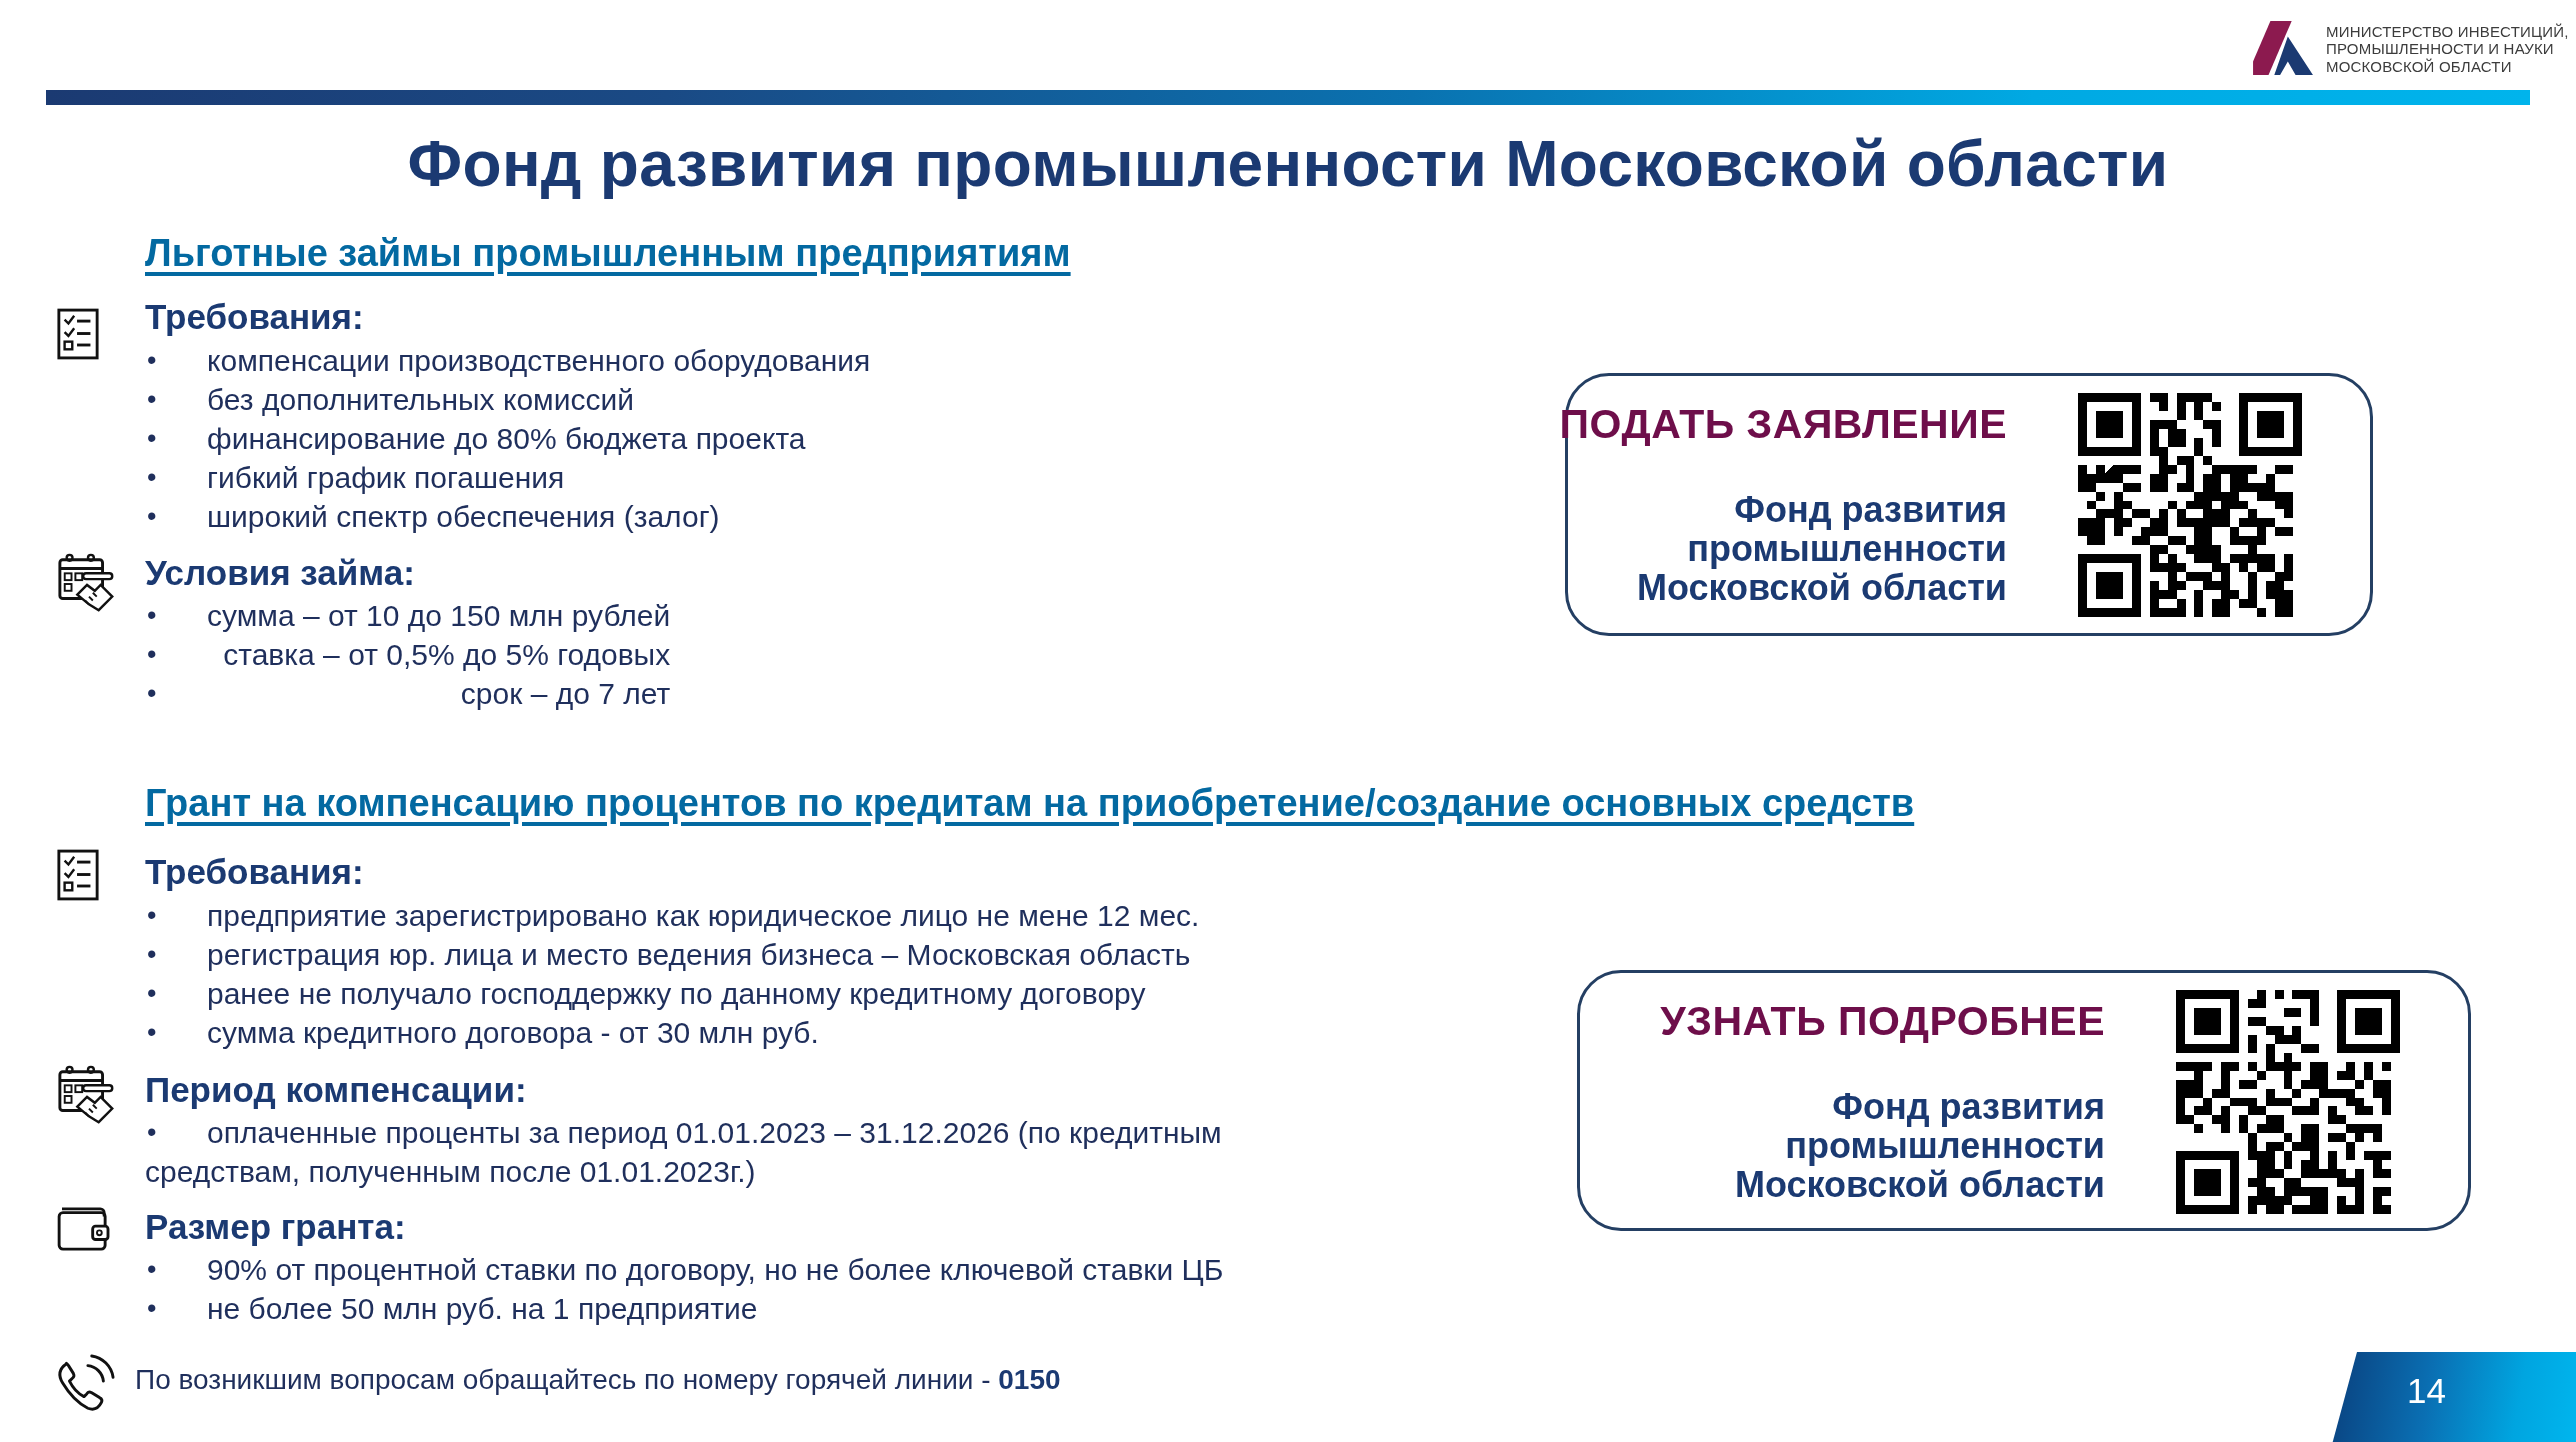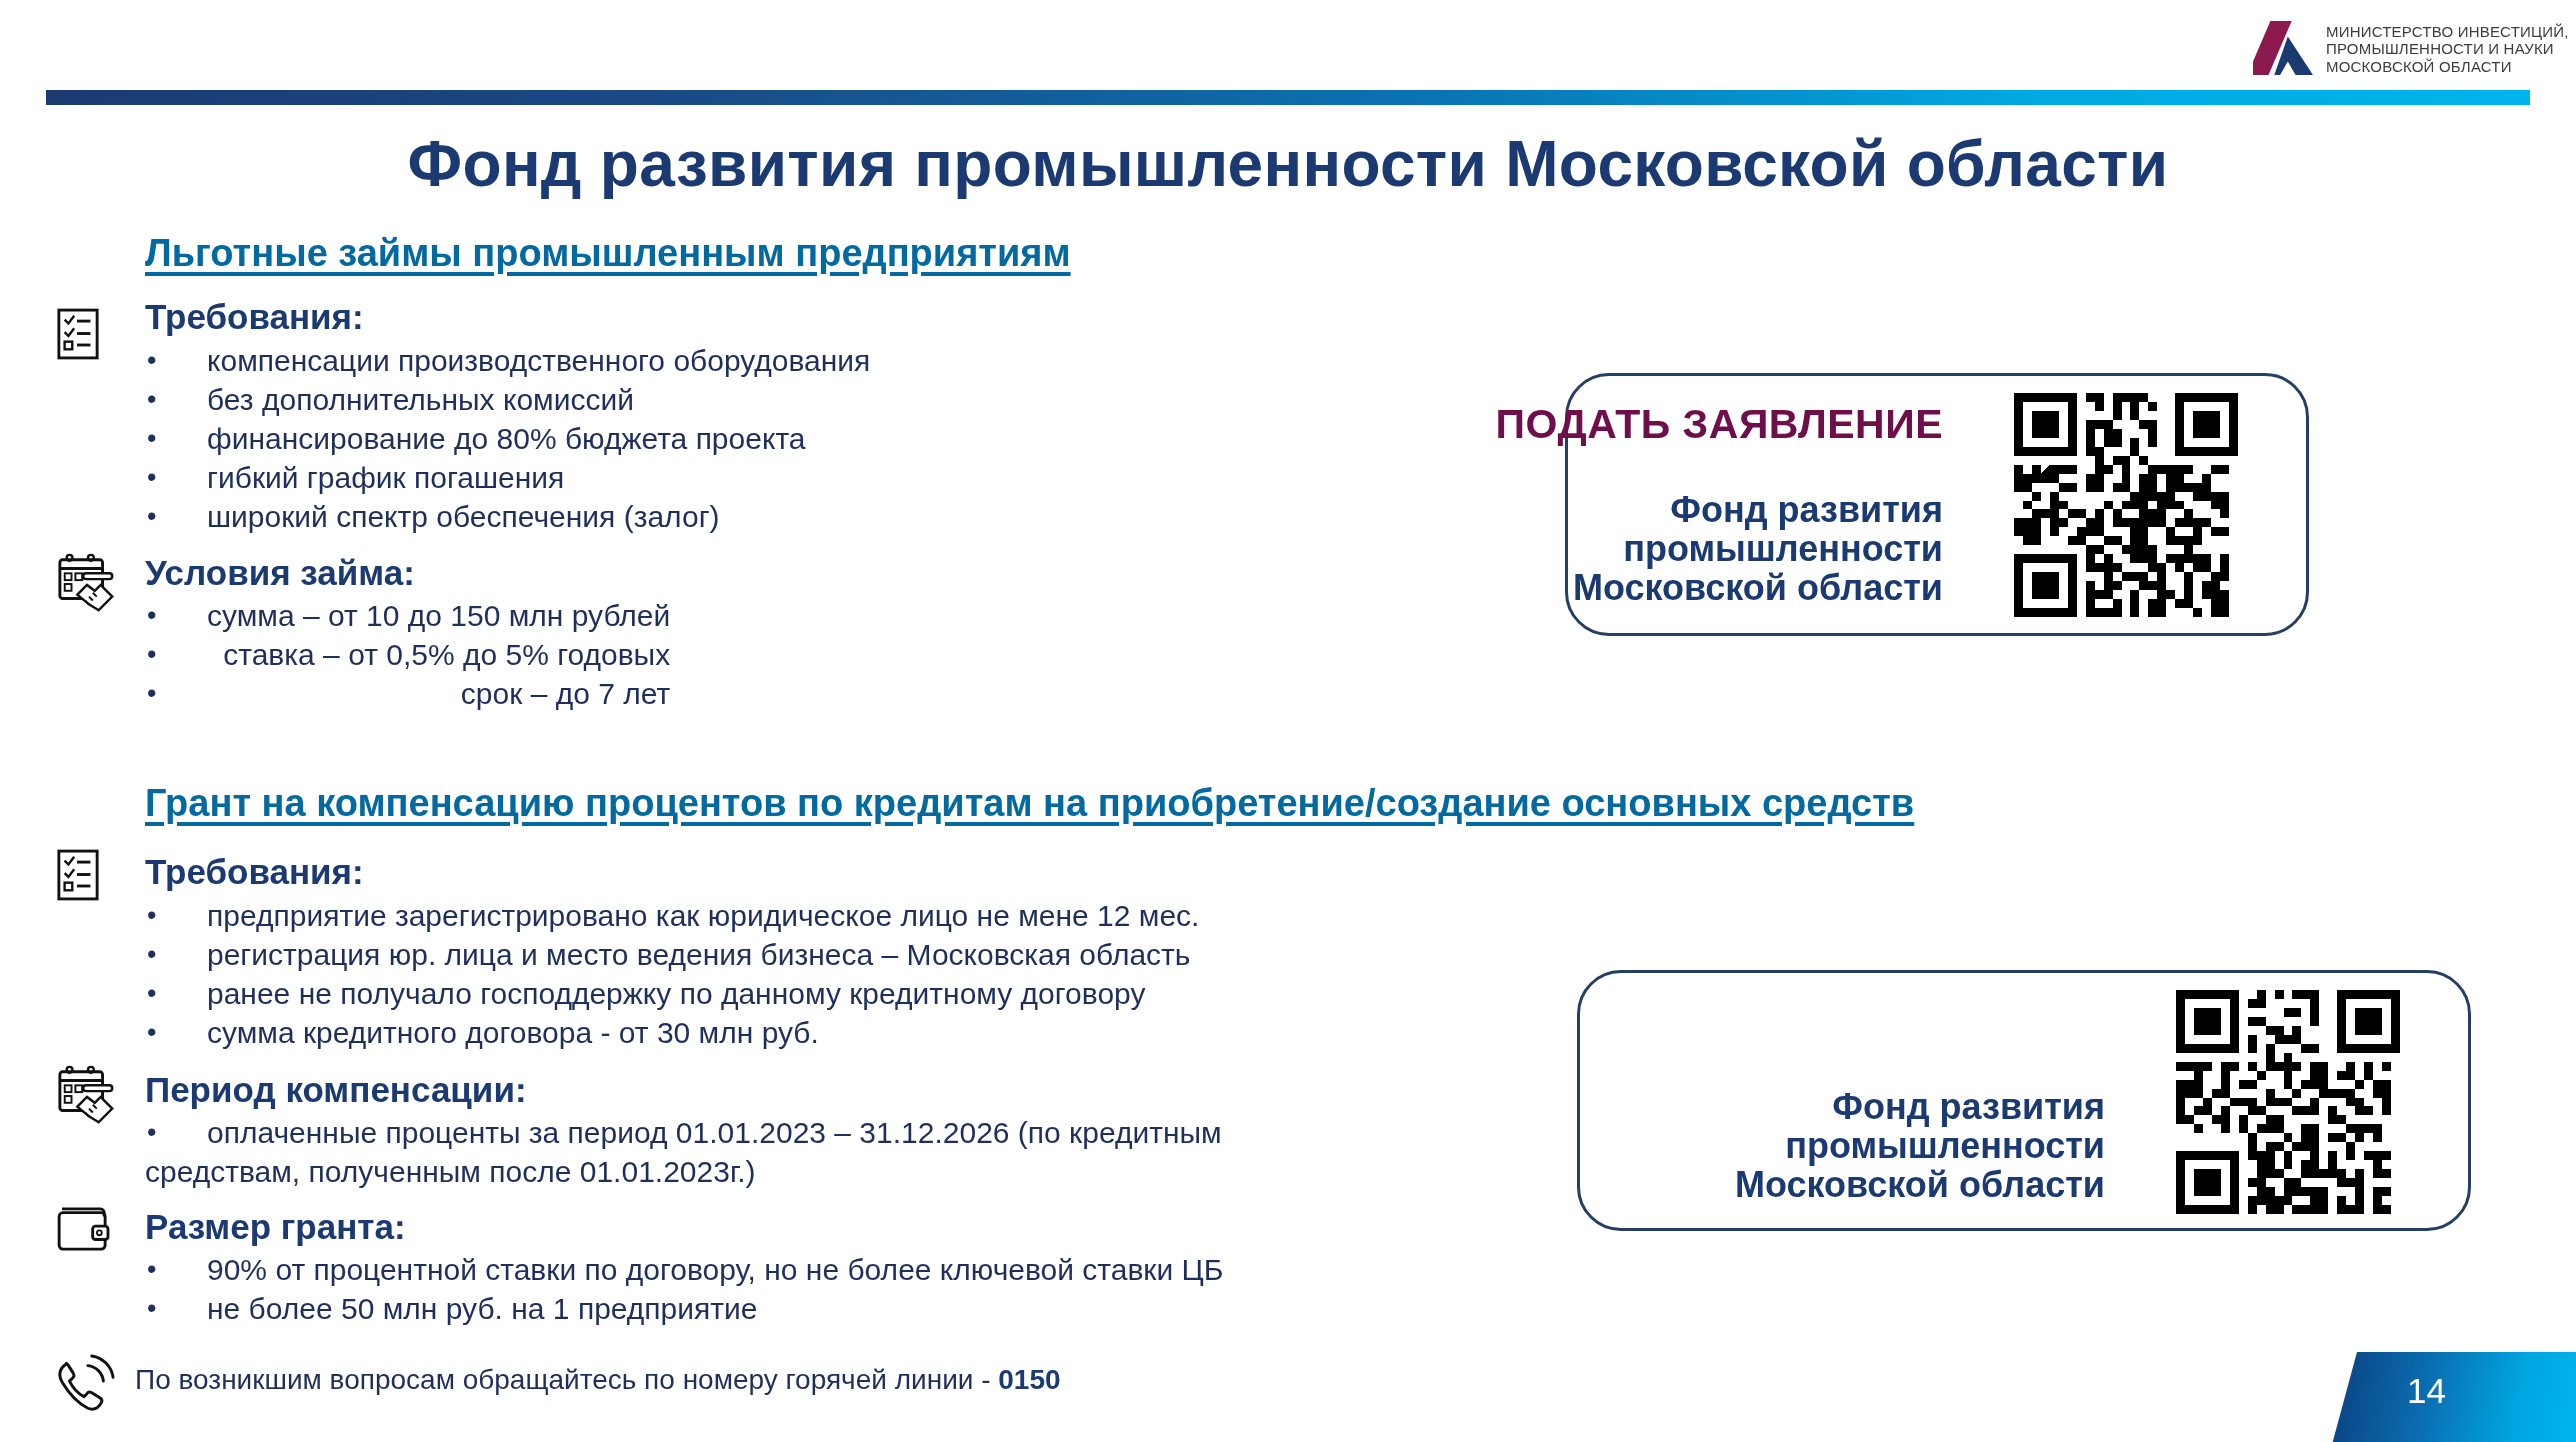--- a/index.html
+++ b/index.html
@@ -128,21 +128,21 @@
     <path d="M30 50 l4 4 M34 46 l4 4 M38 42 l4 4" stroke="#111" stroke-width="2"></path>
   </svg>
 </div>
 <div class="abs sub-heading" style="top:553px;">Условия займа:</div>
 <ul class="abs bullet-list" style="top:596px;text-align:right;">
   <li>сумма – от 10 до 150 млн рублей</li>
   <li>ставка – от 0,5% до 5% годовых</li>
   <li>срок – до 7 лет</li>
 </ul>
 
-<div class="abs card" style="left:1565px; top:373px; width:744px; height:263px;">
+<div class="abs card" style="left:1565px; top:373px; width:808px; height:263px;">
   <div class="card-cta">ПОДАТЬ ЗАЯВЛЕНИЕ</div>
   <div class="card-org">
     <div>Фонд развития</div>
     <div>промышленности</div>
     <div>Московской области</div>
   </div>
   <div class="card-qr">
     <svg width="224" height="224" viewBox="0 0 25 25" shape-rendering="crispEdges">
       <rect width="25" height="25" fill="#fff"></rect>
       <g fill="#000">
@@ -231,20 +231,21 @@
     <circle cx="45" cy="29" r="2.5" fill="none" stroke="#111" stroke-width="2"></circle>
   </svg>
 </div>
 <div class="abs sub-heading" style="top:1207px;">Размер гранта:</div>
 <ul class="abs bullet-list" style="top:1250px;">
   <li>90% от процентной ставки по договору, но не более ключевой ставки ЦБ</li>
   <li>не более 50 млн руб. на 1 предприятие</li>
 </ul>
 
 <div class="abs card" style="left:1577px; top:970px; width:894px; height:261px;">
+  <div class="card-cta">УЗНАТЬ ПОДРОБНЕЕ</div>
   <div class="card-org">
     <div>Фонд развития</div>
     <div>промышленности</div>
     <div>Московской области</div>
   </div>
   <div class="card-qr">
     <svg width="224" height="224" viewBox="0 0 25 25" shape-rendering="crispEdges">
       <rect width="25" height="25" fill="#fff"></rect>
       <g fill="#000">
           <path d="M0 0h7v7h-7z M18 0h7v7h-7z M0 18h7v7h-7z"></path>

